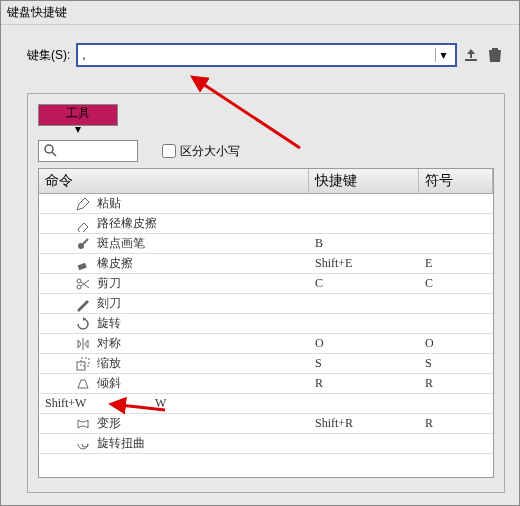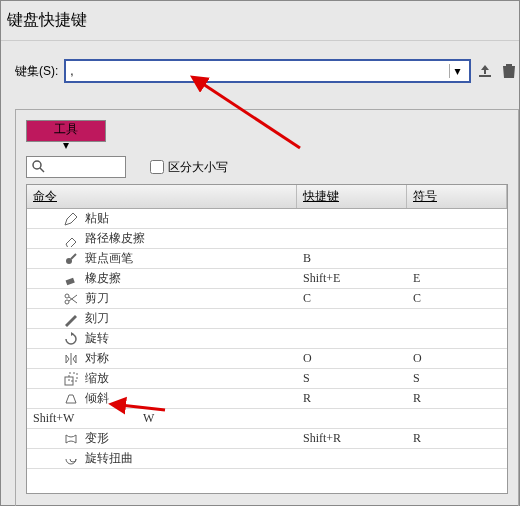--- a/index.html
+++ b/index.html
@@ -12,26 +12,27 @@
     overflow: hidden;
     position: relative;
   }
   .window {
     border: 1px solid #888;
     background: #e8e8e8;
     width: 520px;
     height: 506px;
   }
   .titlebar {
-    padding: 9px 6px;
-    font-size: 16px;
+    padding: 3px 6px;
+    font-size: 12px;
     border-bottom: 1px solid #ccc;
   }
   .content {
-    padding: 18px 0 0 14px;
+    padding: 18px 14px 0 14px;
+    margin-left: 12px;
   }
   .row1 {
     display: flex;
     align-items: center;
     gap: 4px;
     margin-bottom: 26px;
   }
   .row1 label { margin-right: 2px; }
   .combo {
     flex: 1;
@@ -104,22 +105,21 @@
     position: relative;
   }
   .thead {
     display: flex;
     background: linear-gradient(#f4f4f4,#dcdcdc);
     border-bottom: 1px solid #aaa;
   }
   .thead .th {
     padding: 3px 6px;
     border-right: 1px solid #bbb;
-    font-size: 12px;
-    text-decoration: underline;
+    font-size: 14px;
   }
   .col-cmd { flex: 0 0 270px; }
   .col-sc  { flex: 0 0 110px; }
   .col-sym { flex: 1; }
   .tbody { }
   .tr {
     display: flex;
     border-bottom: 1px solid #ddd;
     height: 20px;
     align-items: center;

